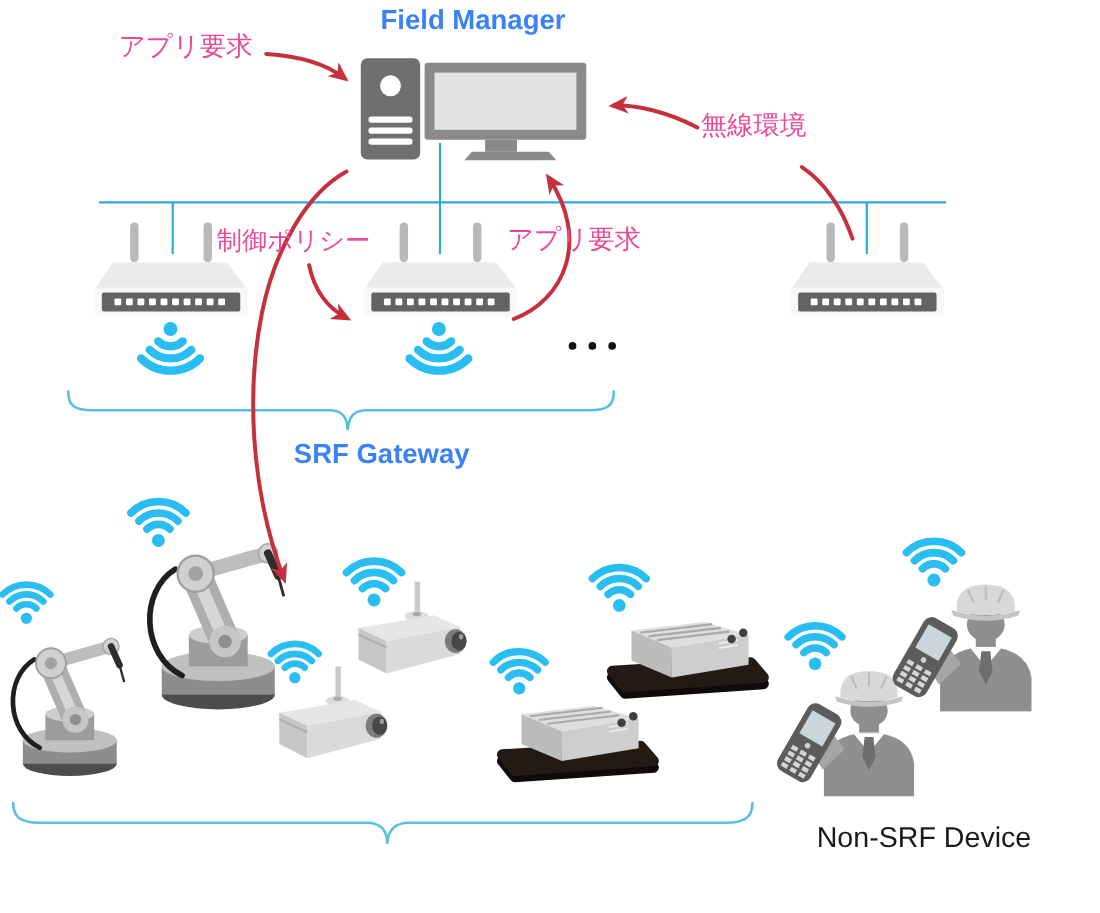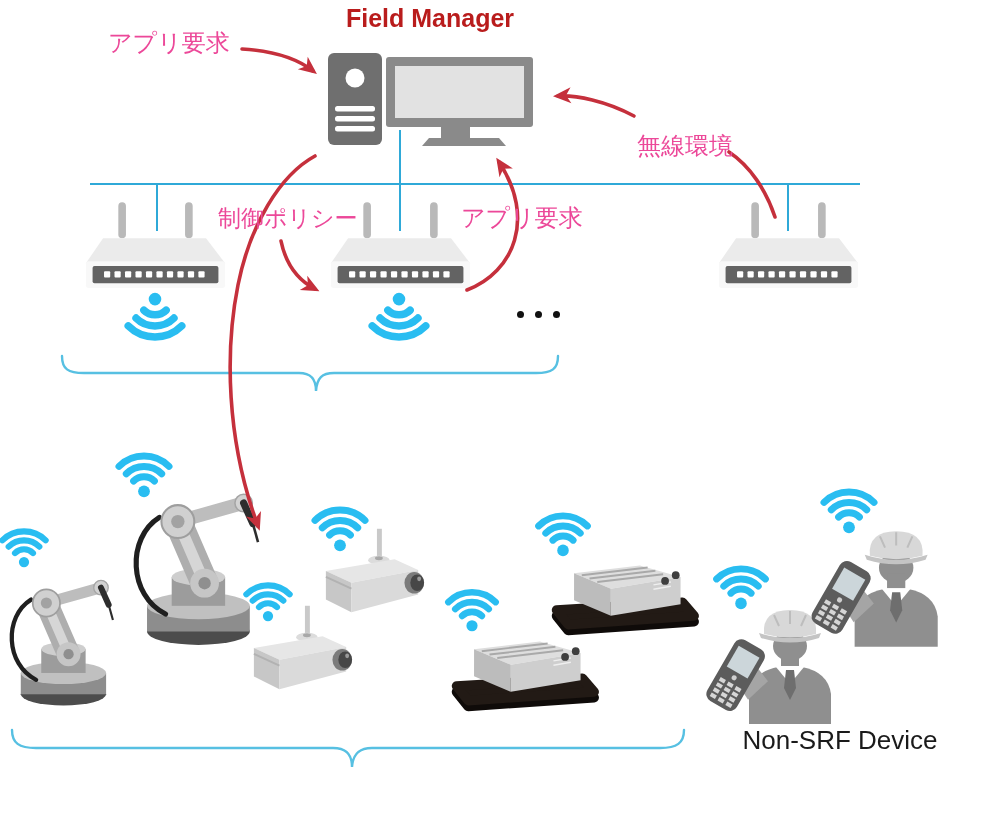--- a/index.html
+++ b/index.html
@@ -1,22 +1,22 @@
 <!DOCTYPE html>
 <html><head>
 <meta charset="utf-8">
 <style>
   html,body{margin:0;padding:0;background:#fff;}
   #canvas{position:relative;width:1000px;height:830px;background:#fff;overflow:hidden;
           font-family:"Liberation Sans","DejaVu Sans",sans-serif;}
   .abs{position:absolute;}
   .lbl{position:absolute;white-space:nowrap;line-height:1.1;}
-  .blue{color:#b91c1c;font-weight:bold;}
+  .blue{color:#3b82f6;font-weight:bold;}
   .red{color:#ec4899;font-weight:normal;}
-  .black{color:#1a1a1a;font-weight:400;}
+  .black{color:#1a1a1a;font-weight:400;margin-top:21px;}
   .ctr{text-align:center;}
   svg.icon{position:absolute;overflow:visible;}
   .flip{transform:rotate(180deg);}
   .dots{position:absolute;display:flex;gap:11px;align-items:center;}
   .dots i{display:block;width:7px;height:7px;border-radius:50%;background:#111;}
   .sr{position:absolute;width:1px;height:1px;overflow:hidden;clip:rect(0 0 0 0);}
 </style>
 </head>
 <body>
 
@@ -241,24 +241,25 @@
       <path d="M281,241 C286,265 298,280 315,289" marker-end="url(#ah)"></path>
       <path d="M467,290 C514,272 536,218 499,162" marker-end="url(#ah)"></path>
       <path d="M775,217 C766,190 750,166 729,152"></path>
       <path d="M634,116 C606,101 576,95 558,96" marker-end="url(#ah)"></path>
     </g>
   </svg>
 
   <div class="lbl blue ctr" style="left:292px;top:5px;width:276px;font-size:25px;z-index:4">Field Manager</div>
 
   <div class="lbl red" style="left:108px;top:30px;font-size:24px;z-index:4">アプリ要求</div>
-  <div class="lbl red" style="left:218px;top:206px;font-size:23px;z-index:4">制御ポリシー</div>
+  <div class="lbl red" style="left:197px;top:206px;font-size:23px;z-index:4">制御ポリシー</div>
   <div class="lbl red" style="left:461px;top:205px;font-size:24px;z-index:4">アプリ要求</div>
-  <div class="lbl red" style="left:637px;top:133px;font-size:24px;z-index:4">無線環境</div>
-
+  <div class="lbl red" style="left:637px;top:102px;font-size:24px;z-index:4">無線環境</div>
+
+  <div class="lbl blue ctr" style="left:247px;top:400px;width:200px;font-size:25px;z-index:4">SRF Gateway</div>
   <div class="lbl black ctr" style="left:697px;top:726px;width:286px;font-size:26px;z-index:4">Non-SRF Device</div>
 
   <div class="dots" style="left:517px;top:311px;z-index:4">
     <i></i>
       <i></i>
       <i></i>
     <span class="sr">・・・</span>
   </div>
 
 </div>

